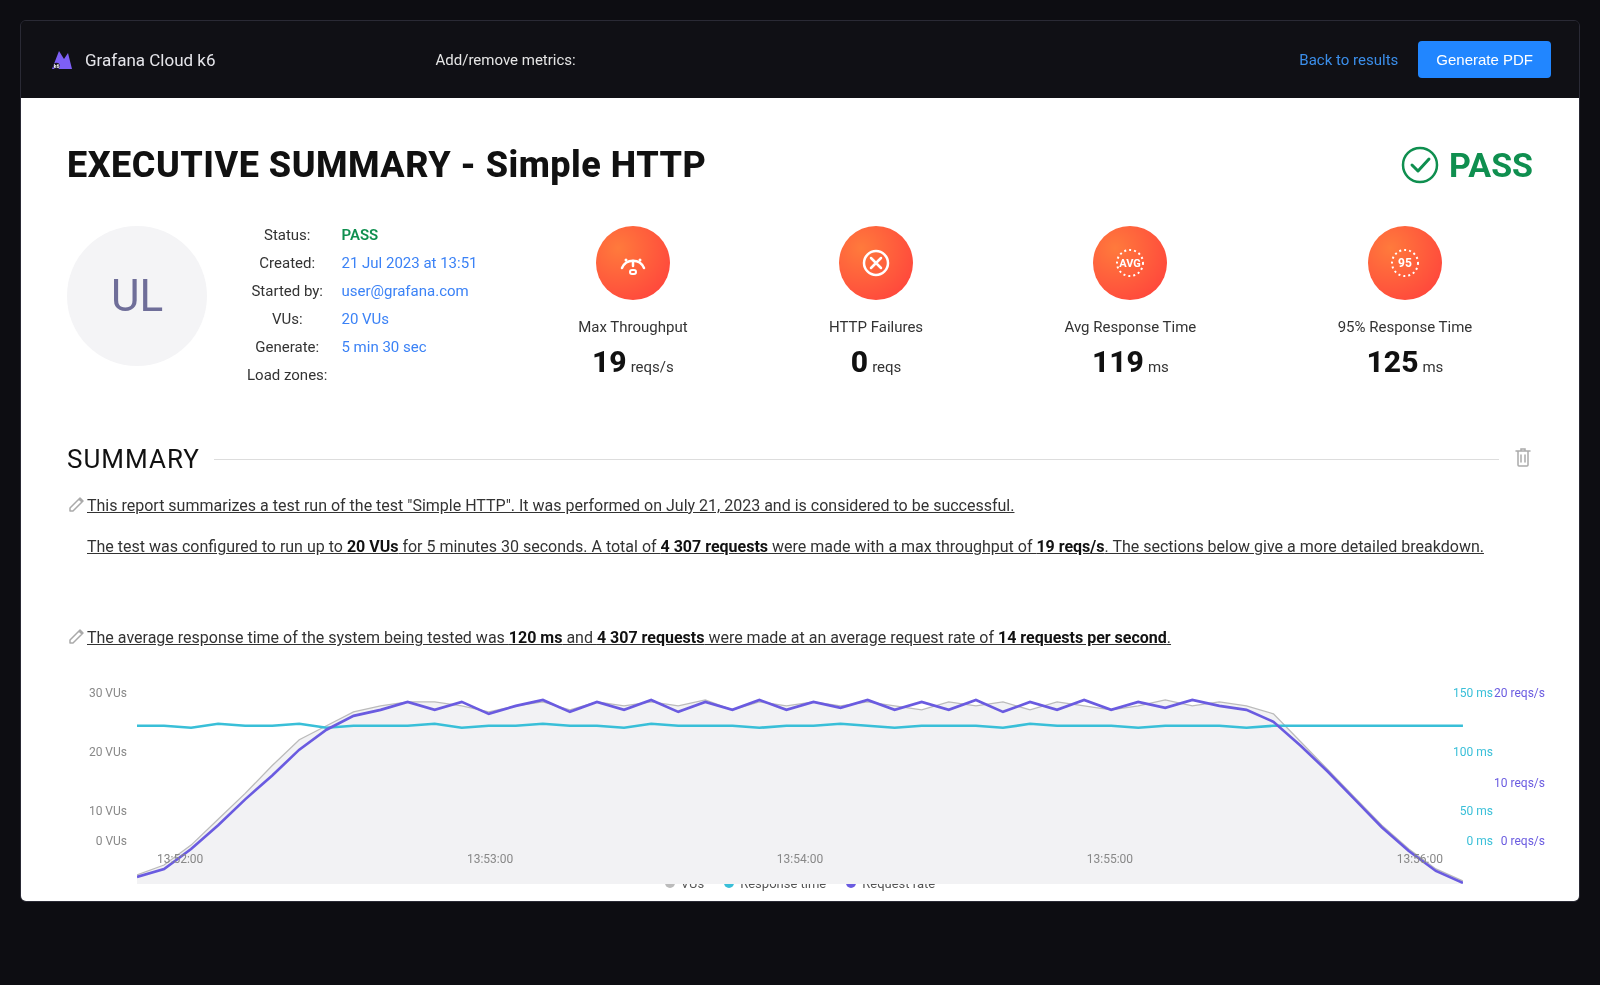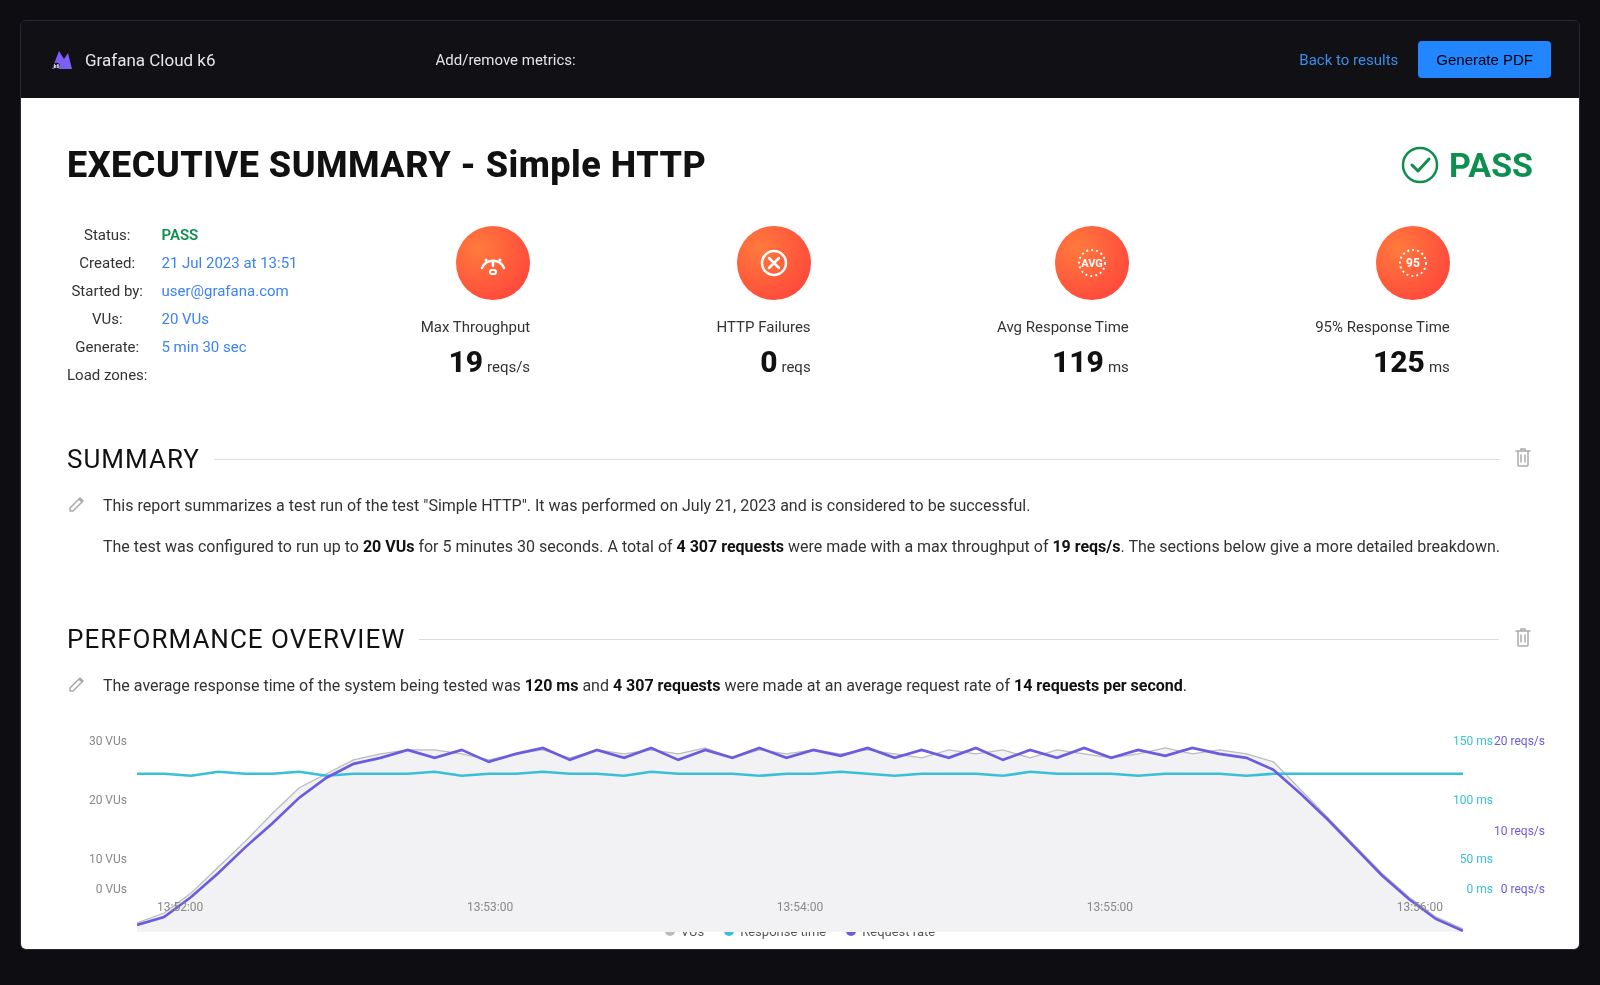--- a/index.html
+++ b/index.html
@@ -58,21 +58,21 @@
   gap: 20px;
 }
 .back-link {
   color: #3b8eea;
   font-size: 15px;
   cursor: pointer;
   text-decoration: none;
 }
 .gen-pdf {
   background: #2186ff;
-  color: #000000;
+  color: #ffffff;
   border: none;
   padding: 10px 18px;
   border-radius: 4px;
   font-size: 15px;
   font-weight: 500;
   cursor: pointer;
 }
 .page {
   background: #fff;
   padding: 46px 46px 0 46px;
@@ -131,21 +131,21 @@
 .kpi-row {
   display: flex;
   gap: 20px;
   margin-left: auto;
   flex: 1;
   justify-content: space-around;
 }
 .kpi {
   display: flex;
   flex-direction: column;
-  align-items: flex-end;
+  align-items: center;
   text-align: center;
 }
 .kpi-icon {
   width: 74px;
   height: 74px;
   border-radius: 50%;
   background: radial-gradient(circle at 30% 30%, #ff7a3c, #ff3c3c);
   display: flex;
   align-items: center;
   justify-content: center;
@@ -164,22 +164,23 @@
   font-size: 26px;
   font-weight: 400;
   letter-spacing: 1px;
   color: #111;
   white-space: nowrap;
 }
 .section-line { flex: 1; height: 1px; background: #ddd; }
 .trash-icon { color: #aaa; cursor: pointer; }
 .section-body {
   display: flex;
-  gap: 16px;
+  gap: 0;
   margin-bottom: 50px;
+  text-decoration: underline;
 }
 .edit-icon { color: #aaa; flex-shrink: 0; margin-top: 2px; cursor: pointer; }
 .section-text {
   font-size: 16px;
   line-height: 1.7;
   color: #333;
 }
 .section-text p { margin-bottom: 14px; }
 .section-text b { font-weight: 700; color: #111; }
 .chart-area {
@@ -260,20 +261,21 @@
           <svg width="38" height="38" viewBox="0 0 38 38">
               <circle cx="19" cy="19" r="17" fill="none" stroke="#0f8f4f" stroke-width="2.5"></circle>
               <path d="M11 19 L17 25 L28 13" fill="none" stroke="#0f8f4f" stroke-width="3" stroke-linecap="round" stroke-linejoin="round"></path>
             </svg>
         </span>
         <span>PASS</span>
       </div>
     </div>
 
     <div class="info-row">
+      <div class="avatar">UL</div>
 
       <div class="meta-table">
         <div class="meta-label">Status:</div>
         <div class="meta-value pass">PASS</div>
         <div class="meta-label">Created:</div>
         <div class="meta-value">21 Jul 2023 at 13:51</div>
         <div class="meta-label">Started by:</div>
         <div class="meta-value">user@grafana.com</div>
         <div class="meta-label">VUs:</div>
         <div class="meta-value">20 VUs</div>
@@ -346,29 +348,20 @@
           </svg>
       </span>
       <div class="section-text">
         <p>This report summarizes a test run of the test "Simple HTTP". It was performed on July 21, 2023 and is considered to be successful.</p>
         <p>
           <span>The test was configured to run up to </span><b>20 VUs</b><span> for 5 minutes 30 seconds. A total of </span><b>4 307 requests</b><span> were made with a max throughput of </span><b>19 reqs/s</b><span>. The sections below give a more detailed breakdown.</span>
         </p>
       </div>
     </div>
 
-    <div class="section-header">
-      <div class="section-title">PERFORMANCE OVERVIEW</div>
-      <div class="section-line"></div>
-      <span class="trash-icon">
-        <svg width="20" height="22" viewBox="0 0 20 22">
-            <path d="M3 5 H17 M8 5 V3 H12 V5 M5 5 V19 a1 1 0 0 0 1 1 H14 a1 1 0 0 0 1 -1 V5 M8 9 V16 M12 9 V16" fill="none" stroke="#aaa" stroke-width="1.5" stroke-linecap="round"></path>
-          </svg>
-      </span>
-    </div>
     <div class="section-body" style="margin-bottom:10px">
       <span class="edit-icon">
         <svg width="20" height="20" viewBox="0 0 20 20">
             <path d="M3 14 L3 17 L6 17 L16 7 L13 4 Z M12 5 L15 8" fill="none" stroke="#aaa" stroke-width="1.5" stroke-linejoin="round"></path>
           </svg>
       </span>
       <div class="section-text">
         <p>
           <span>The average response time of the system being tested was </span><b>120 ms</b><span> and </span><b>4 307 requests</b><span> were made at an average request rate of </span><b>14 requests per second</b><span>.</span>
         </p>

